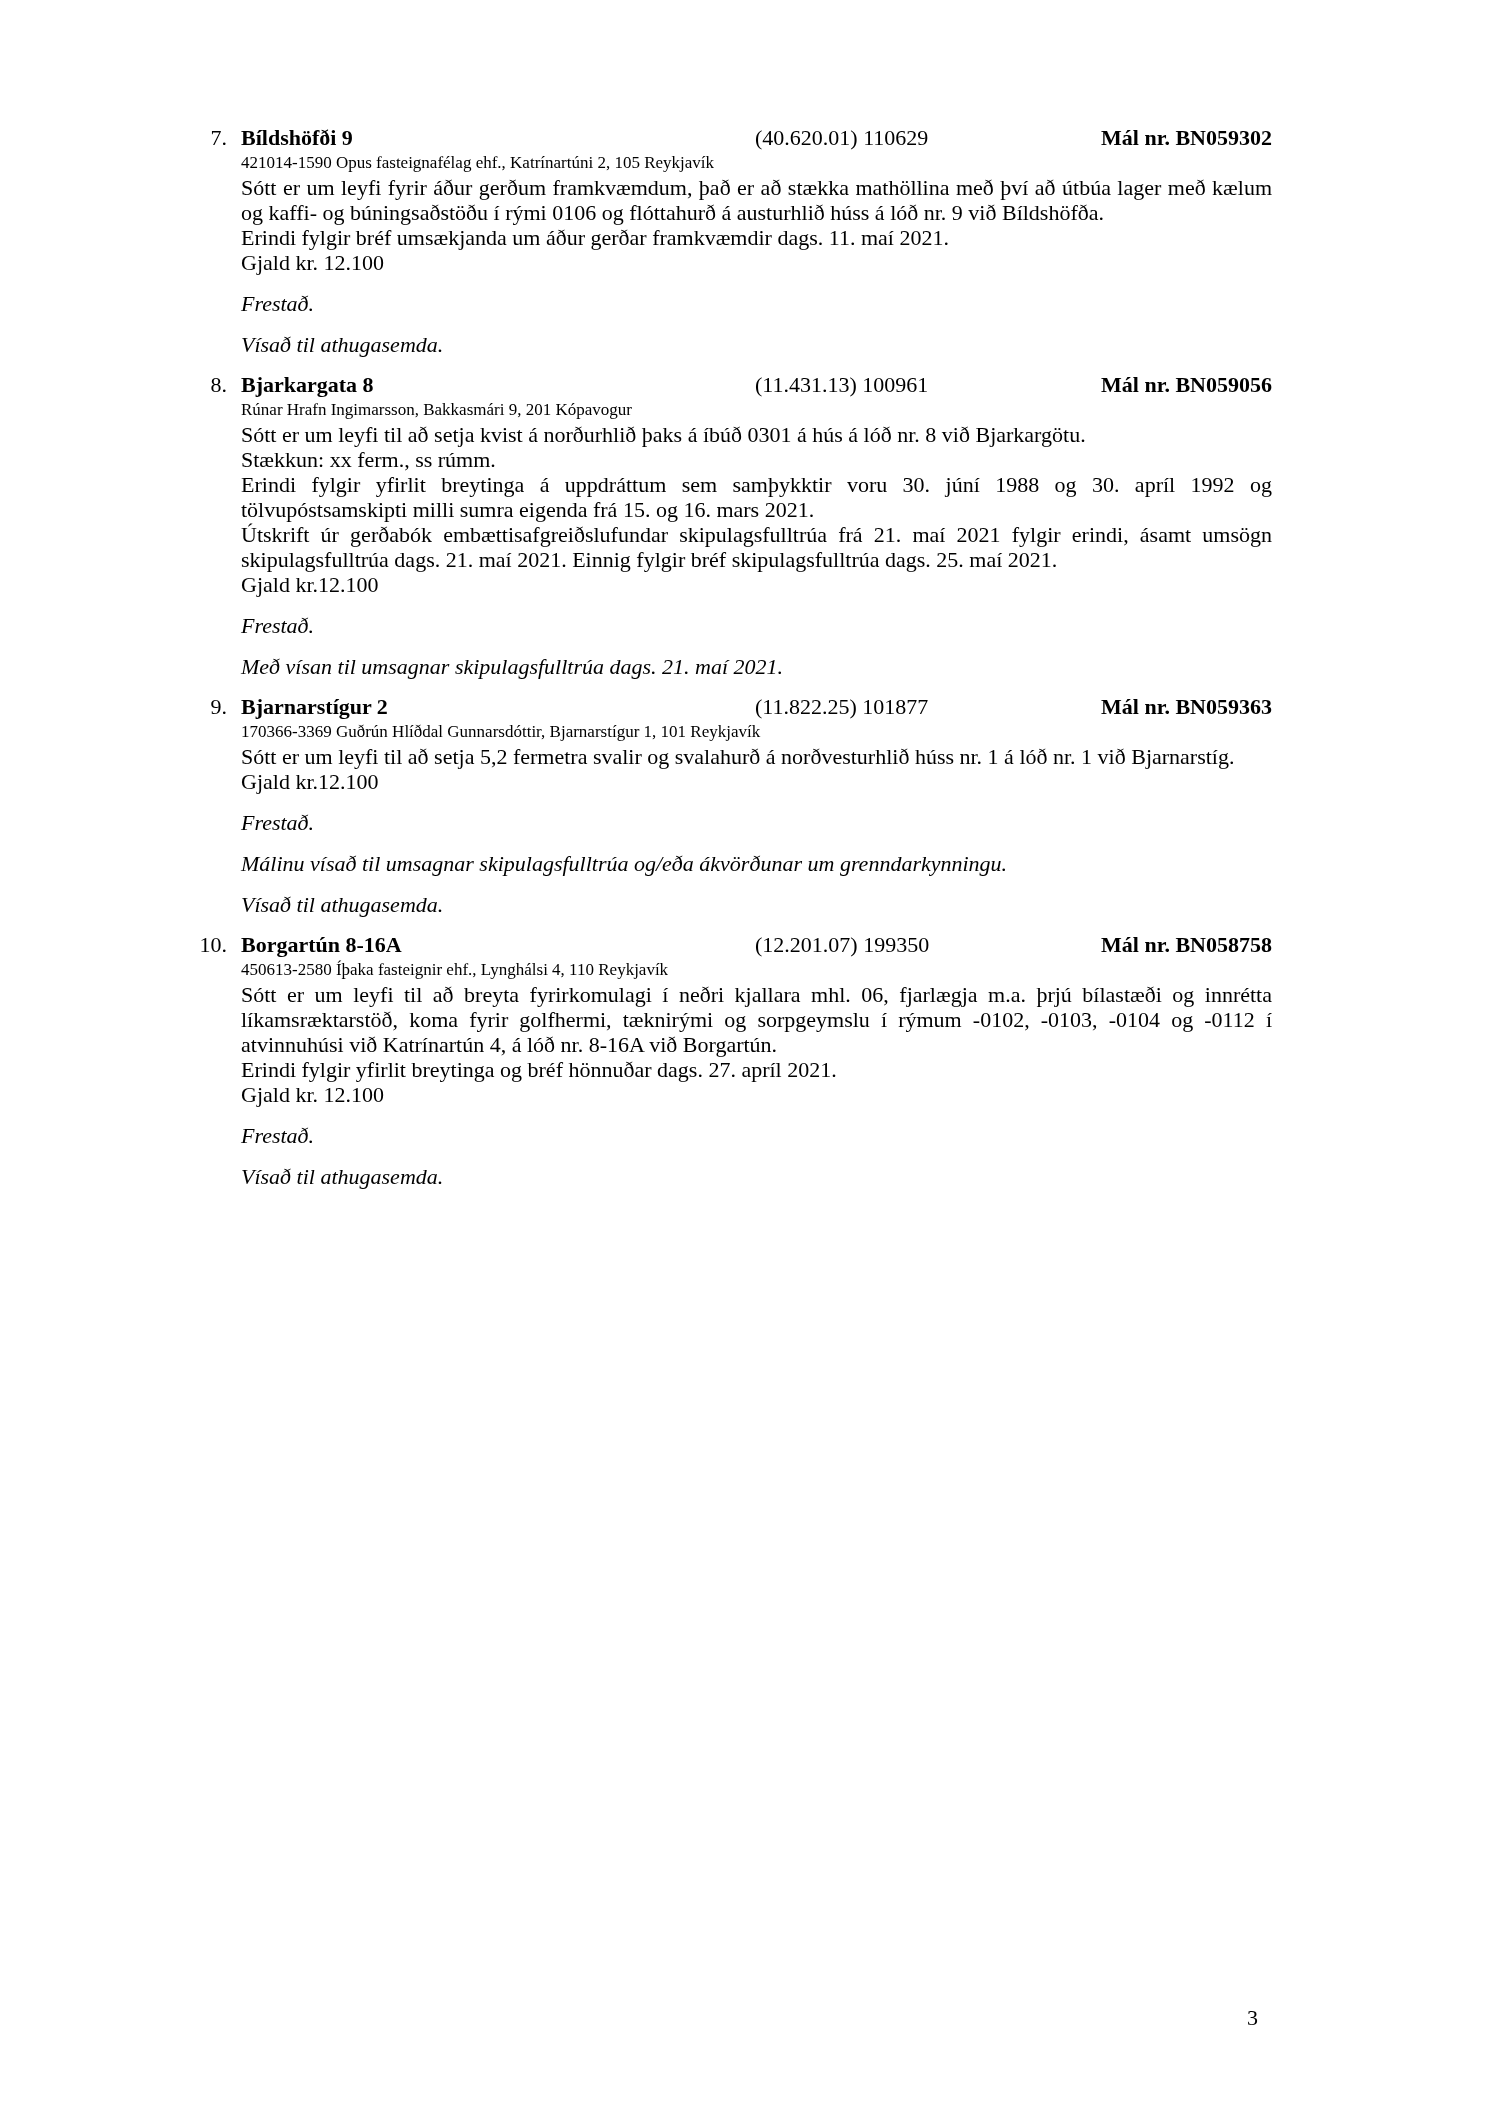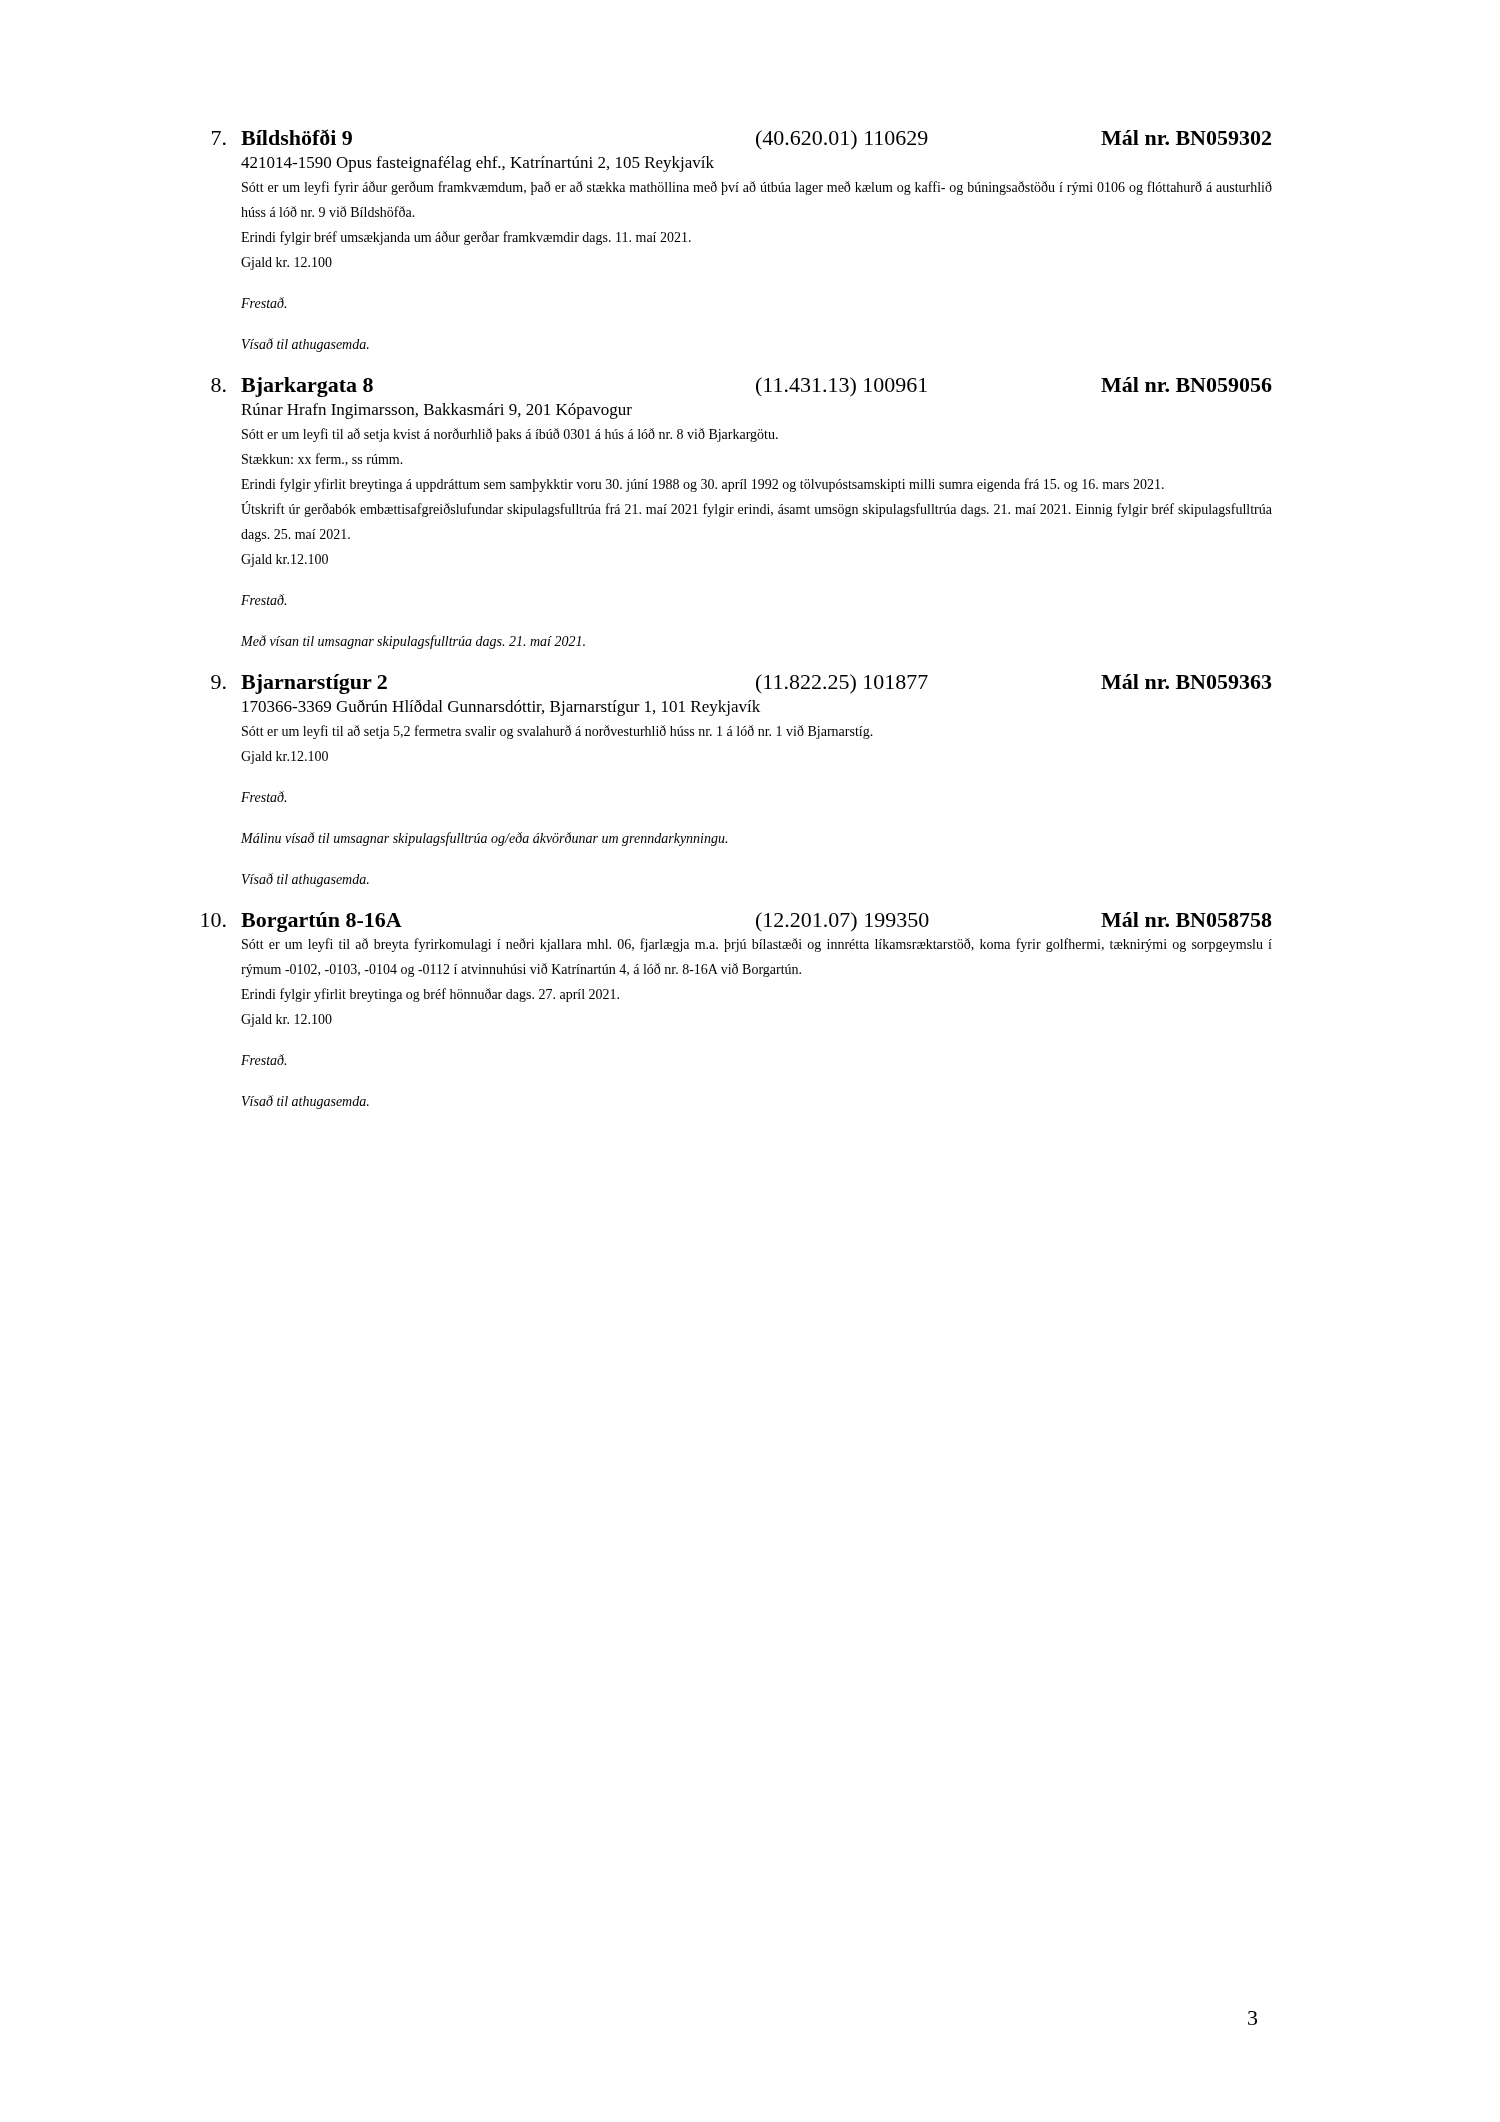--- a/index.html
+++ b/index.html
@@ -30,21 +30,21 @@
   .item-title { font-weight: bold; }
   .item-ref { }
   .item-case { text-align: right; font-weight: bold; }
   .applicant {
     margin-left: 46px;
     font-size: 17px;
     line-height: 25px;
   }
   .para {
     margin: 0 0 0 46px;
-    font-size: 14px;
+    font-size: 22px;
     line-height: 25px;
     text-align: justify;
   }
   .para.italic { font-style: italic; margin-top: 16px; }
   .page-footer {
     position: absolute;
     right: 242px;
     bottom: 92px;
     font-size: 22px;
     line-height: 25px;
@@ -102,20 +102,21 @@
     <p class="para italic">Vísað til athugasemda.</p>
   </section>
 
   <section class="item">
     <div class="item-header">
       <span class="item-num">10.</span>
       <span class="item-title">Borgartún 8-16A</span>
       <span class="item-ref">(12.201.07) 199350</span>
       <span class="item-case">Mál nr. BN058758</span>
     </div>
+    <div class="applicant">450613-2580 Íþaka fasteignir ehf., Lynghálsi 4, 110 Reykjavík</div>
     <p class="para">Sótt er um leyfi til að breyta fyrirkomulagi í neðri kjallara mhl. 06, fjarlægja m.a. þrjú bílastæði og innrétta líkamsræktarstöð, koma fyrir golfhermi, tæknirými og sorpgeymslu í rýmum -0102, -0103, -0104 og -0112 í  atvinnuhúsi við Katrínartún 4, á lóð nr. 8-16A við Borgartún.</p>
     <p class="para">Erindi fylgir yfirlit breytinga og bréf hönnuðar dags. 27. apríl 2021.</p>
     <p class="para">Gjald kr. 12.100</p>
     <p class="para italic">Frestað.</p>
     <p class="para italic">Vísað til athugasemda.</p>
   </section>
 
   <div class="page-footer">3</div>
 
 </div>

